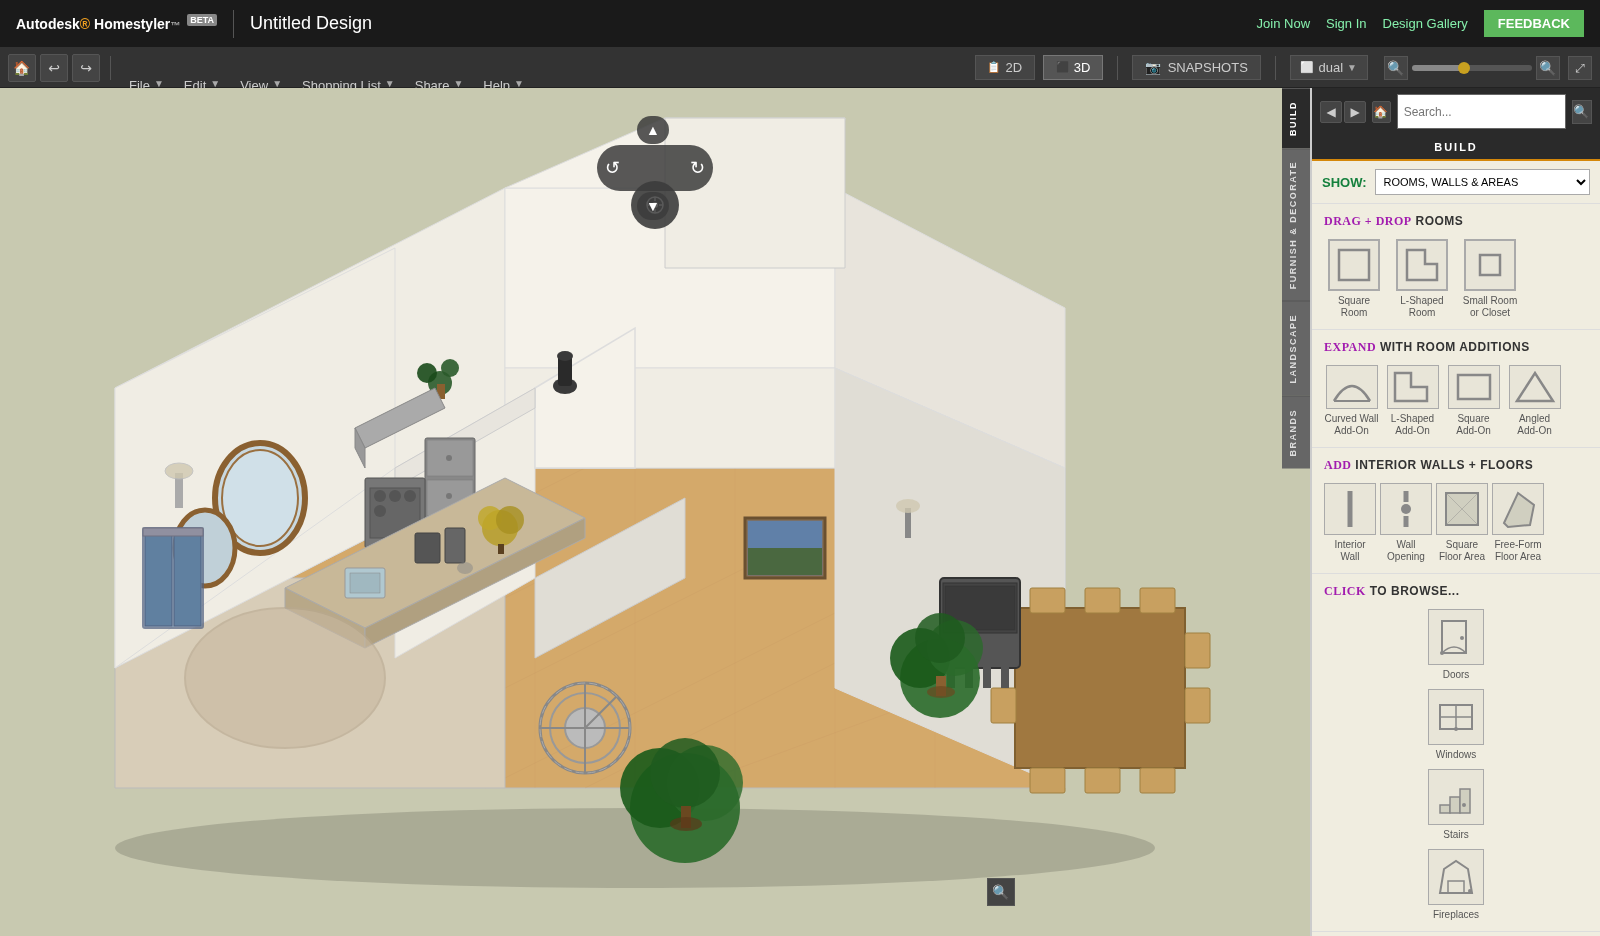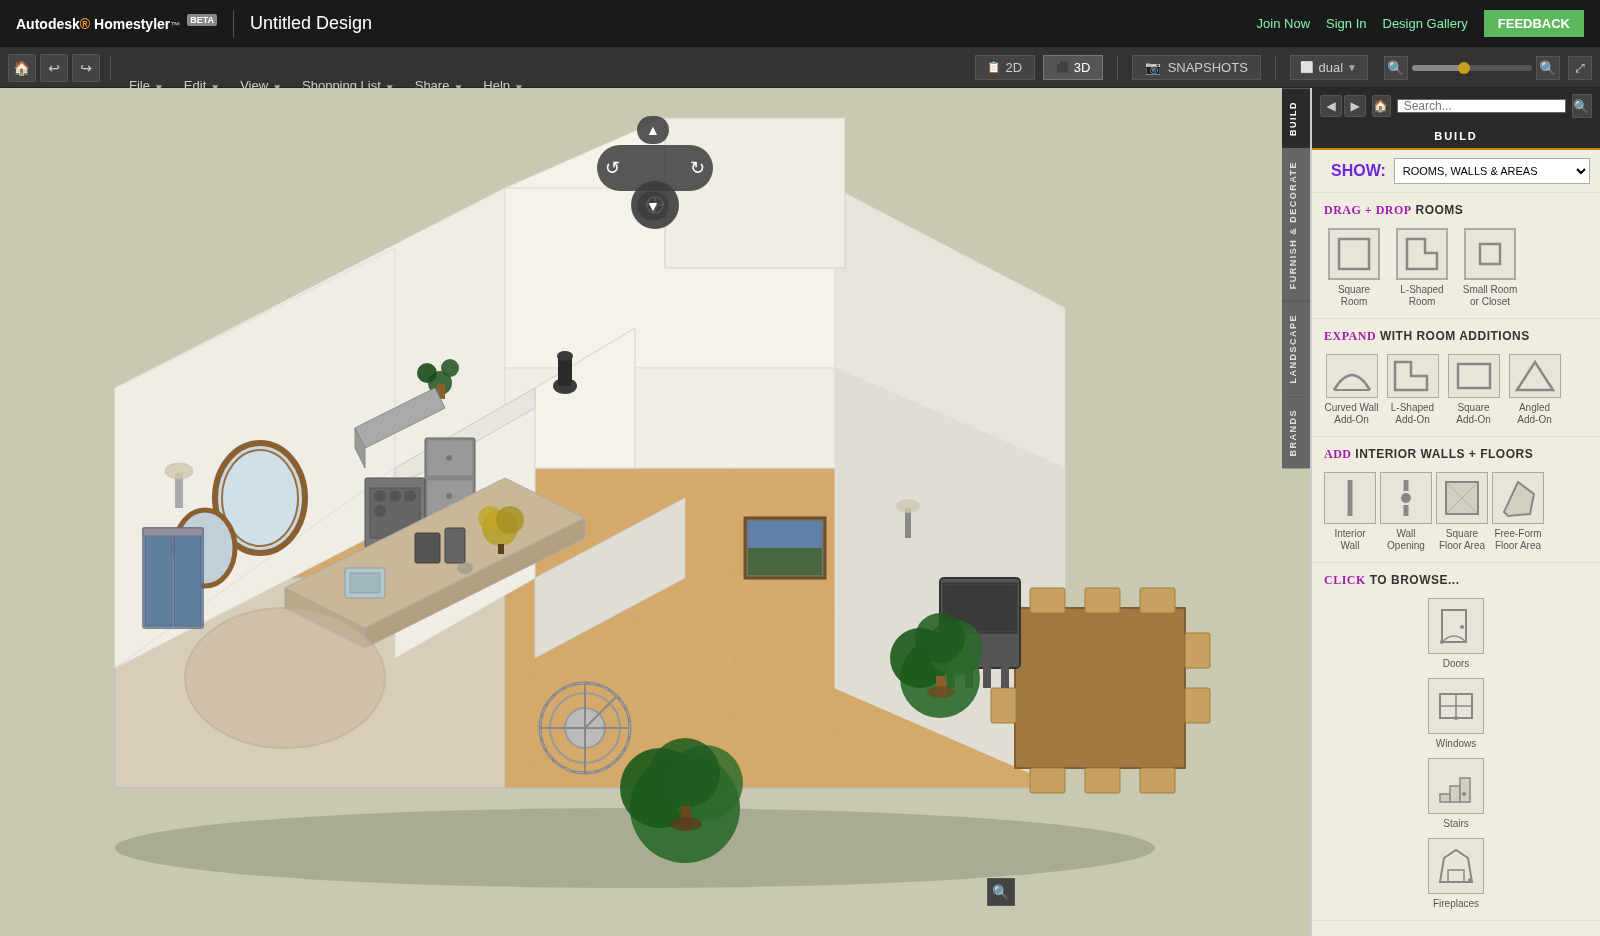--- a/index.html
+++ b/index.html
@@ -87,21 +87,21 @@
       margin: 0 6px;
     }
     .menu-btn {
       background: none;
       border: none;
       color: #ccc;
       font-size: 13px;
       cursor: pointer;
       padding: 4px 8px;
       display: flex;
-      align-items: flex-end;
+      align-items: flex-start;
       gap: 4px;
       margin-top: 36px;
     }
     .menu-arrow { font-size: 10px; color: #aaa; }
 
     
     #view-toggle {
       margin-left: auto;
       display: flex;
       align-items: center;
@@ -300,21 +300,21 @@
       height: 22px;
       display: flex;
       align-items: center;
       justify-content: center;
       cursor: pointer;
       font-size: 12px;
       border-radius: 2px;
     }
     #sidebar-search {
       flex: 1;
-      height: 14px;
+      height: 35px;
       background: #fff;
       border: 1px solid #666;
       padding: 0 6px;
       font-size: 12px;
       color: #333;
     }
     .search-btn {
       background: #444;
       border: 1px solid #555;
       color: #ccc;
@@ -329,24 +329,23 @@
 
     
     #show-row {
       padding: 8px 10px;
       display: flex;
       align-items: center;
       gap: 8px;
       border-bottom: 1px solid #ddd;
     }
     #show-label {
-      color: #6d28d9;
-      font-size: 16px;
+      color: #15803d;
+      font-size: 13px;
       font-weight: bold;
-      margin-left: 9px;
     }
     #show-select {
       flex: 1;
       height: 26px;
       font-size: 11px;
       background: #fff;
       border: 1px solid #aaa;
       padding: 0 4px;
       cursor: pointer;
     }

